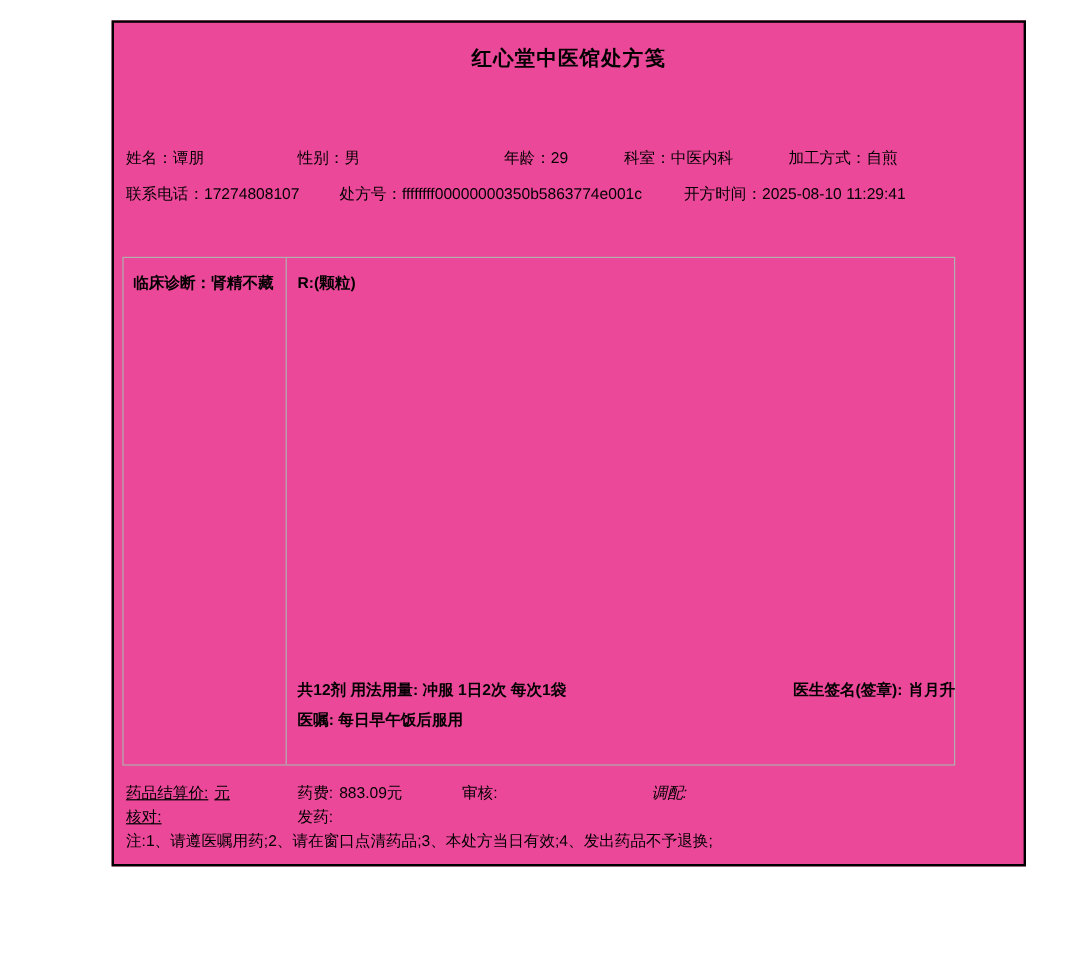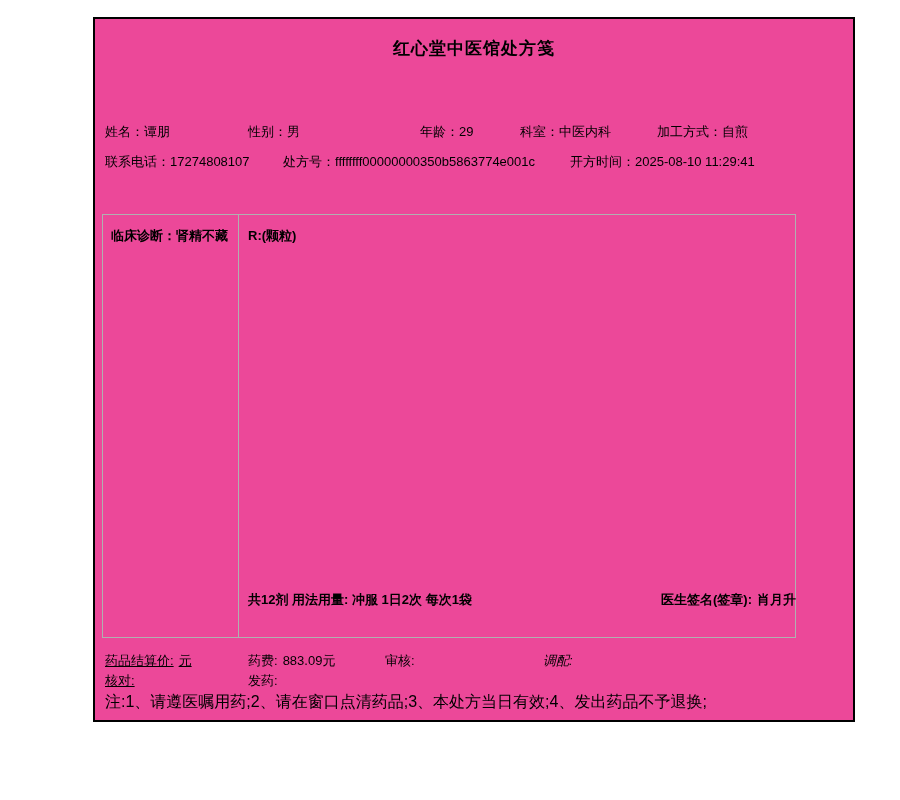--- a/index.html
+++ b/index.html
@@ -69,21 +69,21 @@
   .f-rowA { top: 633px; }
   .f-rowB { top: 653px; }
   .f-c1 { left: 10px; text-decoration: underline; }
   .f-c2 { left: 153px; }
   .f-c3 { left: 290px; }
   .f-c4 { left: 448px; font-style: italic; }
   .f-label { margin-right: 5px; }
   .note-row {
     position: absolute;
     top: 673px; left: 10px;
-    font-size: 16px;
+    font-size: 13px;
     white-space: nowrap;
   }
   .pair span { display: inline; }
 </style>
 </head>
 <body>
 
 <div class="sheet">
 
   <div class="title">红心堂中医馆处方笺</div>
@@ -106,20 +106,21 @@
     <div class="diag-col">
       <span class="pair"><span>临床诊断：</span><span>肾精不藏</span></span>
     </div>
     <div class="rx-col">
       <div class="rx-header">R:(颗粒)</div>
       <div class="rx-spacer"></div>
       <div class="dosage-row">
         <span>共12剂 用法用量: 冲服 1日2次 每次1袋</span>
         <span class="doctor-sig pair"><span class="f-label">医生签名(签章):</span><span>肖月升</span></span>
       </div>
+      <div class="advice">医嘱: 每日早午饭后服用</div>
     </div>
   </div>
 
   <div class="info-row f-rowA">
     <span class="cell f-c1 pair"><span class="f-label">药品结算价:</span><span>元</span></span>
     <span class="cell f-c2 pair"><span class="f-label">药费:</span><span>883.09元</span></span>
     <span class="cell f-c3">审核:</span>
     <span class="cell f-c4">调配:</span>
   </div>
 

